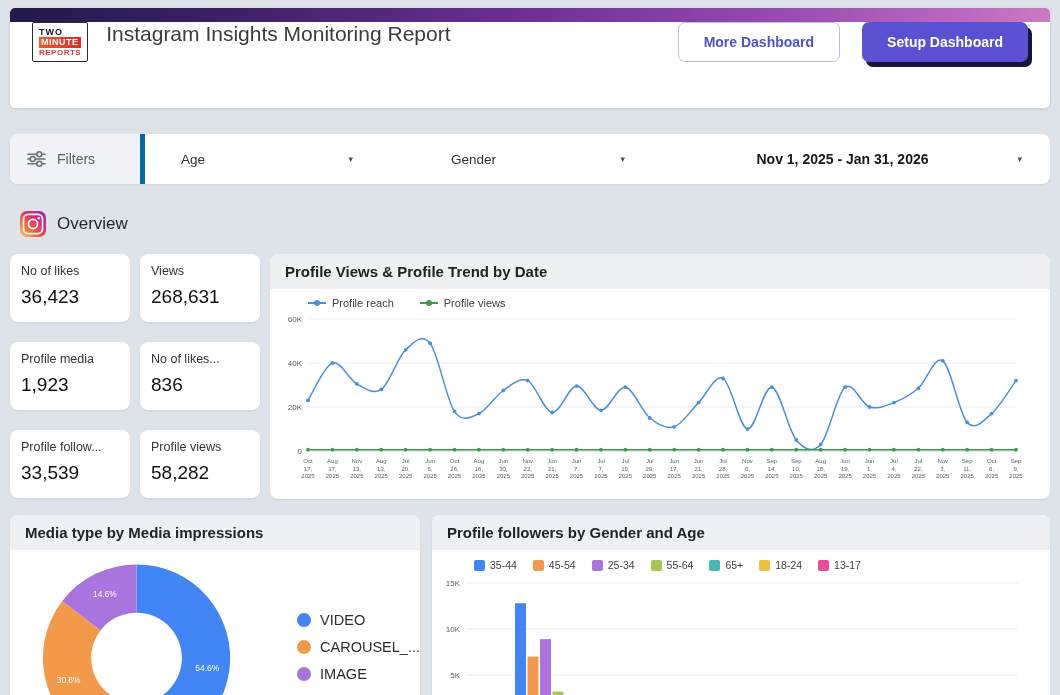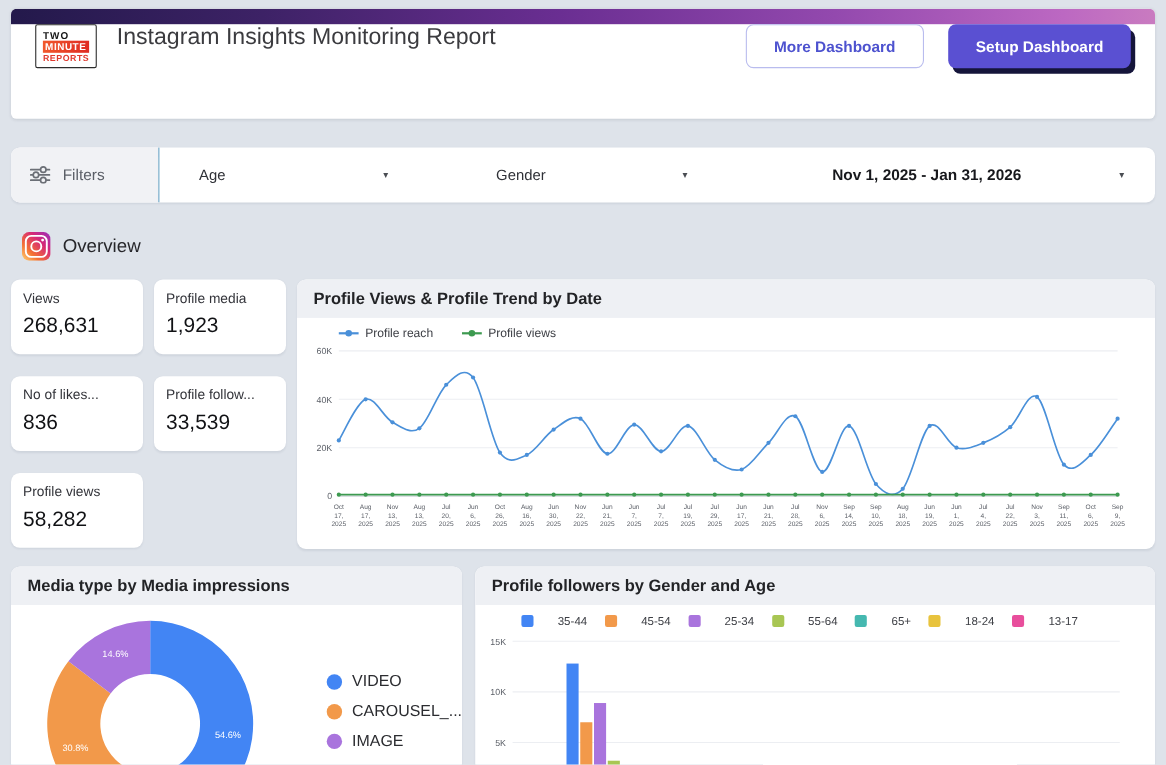--- a/index.html
+++ b/index.html
@@ -27,21 +27,21 @@
   .btn-more { background: #fff; border: 1.5px solid #b9bcee; color: #4d52cf;
     font-weight: 700; font-size: 14px; padding: 11px 25px; border-radius: 7px; cursor: pointer;
     font-family: inherit; }
   .btn-setup { background: #5a50d2; border: none; color: #fff; font-weight: 700; font-size: 14px;
     padding: 12px 25px; border-radius: 7px; cursor: pointer; box-shadow: 4px 5px 0 #15153a;
     font-family: inherit; }
 
   
   .filters-bar { background: #fff; border-radius: 8px; height: 50px; display: flex; align-items: stretch;
     box-shadow: 0 1px 2px rgba(30,40,60,.08); margin-bottom: 26px; }
-  .filters-chip { width: 135px; background: #f1f2f5; border-right: 1px solid #0369a1;
+  .filters-chip { width: 135px; background: #f1f2f5; border-right: 5px solid #0369a1;
     border-radius: 8px 0 0 8px; display: flex; align-items: center; gap: 11px; padding: 0 17px;
     color: #5a5e66; font-size: 14px; cursor: pointer; }
   .filter-select { display: flex; align-items: center; font-size: 13.5px; color: #2f3137; cursor: pointer; position: relative; }
   .fs-age { width: 218px; padding-left: 36px; }
   .fs-gender { width: 272px; padding-left: 88px; }
   .fs-date { flex: 1; justify-content: center; font-weight: 600; font-size: 14px; color: #17181c; }
   .caret { margin-left: auto; color: #4a4d53; font-size: 9px; padding-right: 10px; }
   .fs-date .caret { position: absolute; right: 18px; margin-left: 0; }
 
   
@@ -70,21 +70,21 @@
   .bottom-grid { display: flex; gap: 12px; margin-top: 16px; }
   .donut-card { width: 410px; flex: none; height: 265px; }
   .donut-body { display: flex; align-items: flex-start; }
   .donut-svg { margin: 8px 0 0 28px; }
   .donut-legend { margin: 62px 0 0 62px; display: flex; flex-direction: column; gap: 11px; }
   .legend-dot-item { display: flex; align-items: center; gap: 9px; font-size: 14.5px; color: #2b2c30; }
   .dot { width: 14px; height: 14px; border-radius: 50%; flex: none; }
 
   .bars-card { flex: 1; height: 265px; }
   .bar-legend { display: flex; align-items: center; gap: 16px; padding: 9px 0 2px 42px; font-size: 10.5px; color: #3c3e44; }
-  .legend-sq-item { display: flex; align-items: flex-start; gap: 22px; }
+  .legend-sq-item { display: flex; align-items: flex-end; gap: 5px; }
   .sw { width: 11px; height: 11px; border-radius: 2px; display: inline-block; }
 
   svg text { font-family: "Liberation Sans", "DejaVu Sans", sans-serif; }
 </style>
 </head>
 <body>
 
 <div class="page">
 
   <div class="header-card">
@@ -144,20 +144,24 @@
       <rect width="24" height="24" rx="6" fill="url(#ig)"></rect>
       <rect x="3.2" y="3.2" width="17.6" height="17.6" rx="4.5" fill="none" stroke="#fff" stroke-width="1.6"></rect>
       <circle cx="12" cy="12" r="4.2" fill="none" stroke="#fff" stroke-width="1.6"></circle>
       <circle cx="17.3" cy="6.7" r="1.2" fill="#fff"></circle>
     </svg>
     <span class="overview-label">Overview</span>
   </div>
 
   <div class="main-grid">
     <div class="kpi-grid">
+      <div class="kpi-card">
+        <div class="kpi-label">No of likes</div>
+        <div class="kpi-value">36,423</div>
+      </div>
       <div class="kpi-card">
         <div class="kpi-label">Views</div>
         <div class="kpi-value">268,631</div>
       </div>
       <div class="kpi-card">
         <div class="kpi-label">Profile media</div>
         <div class="kpi-value">1,923</div>
       </div>
       <div class="kpi-card">
         <div class="kpi-label">No of likes...</div>

